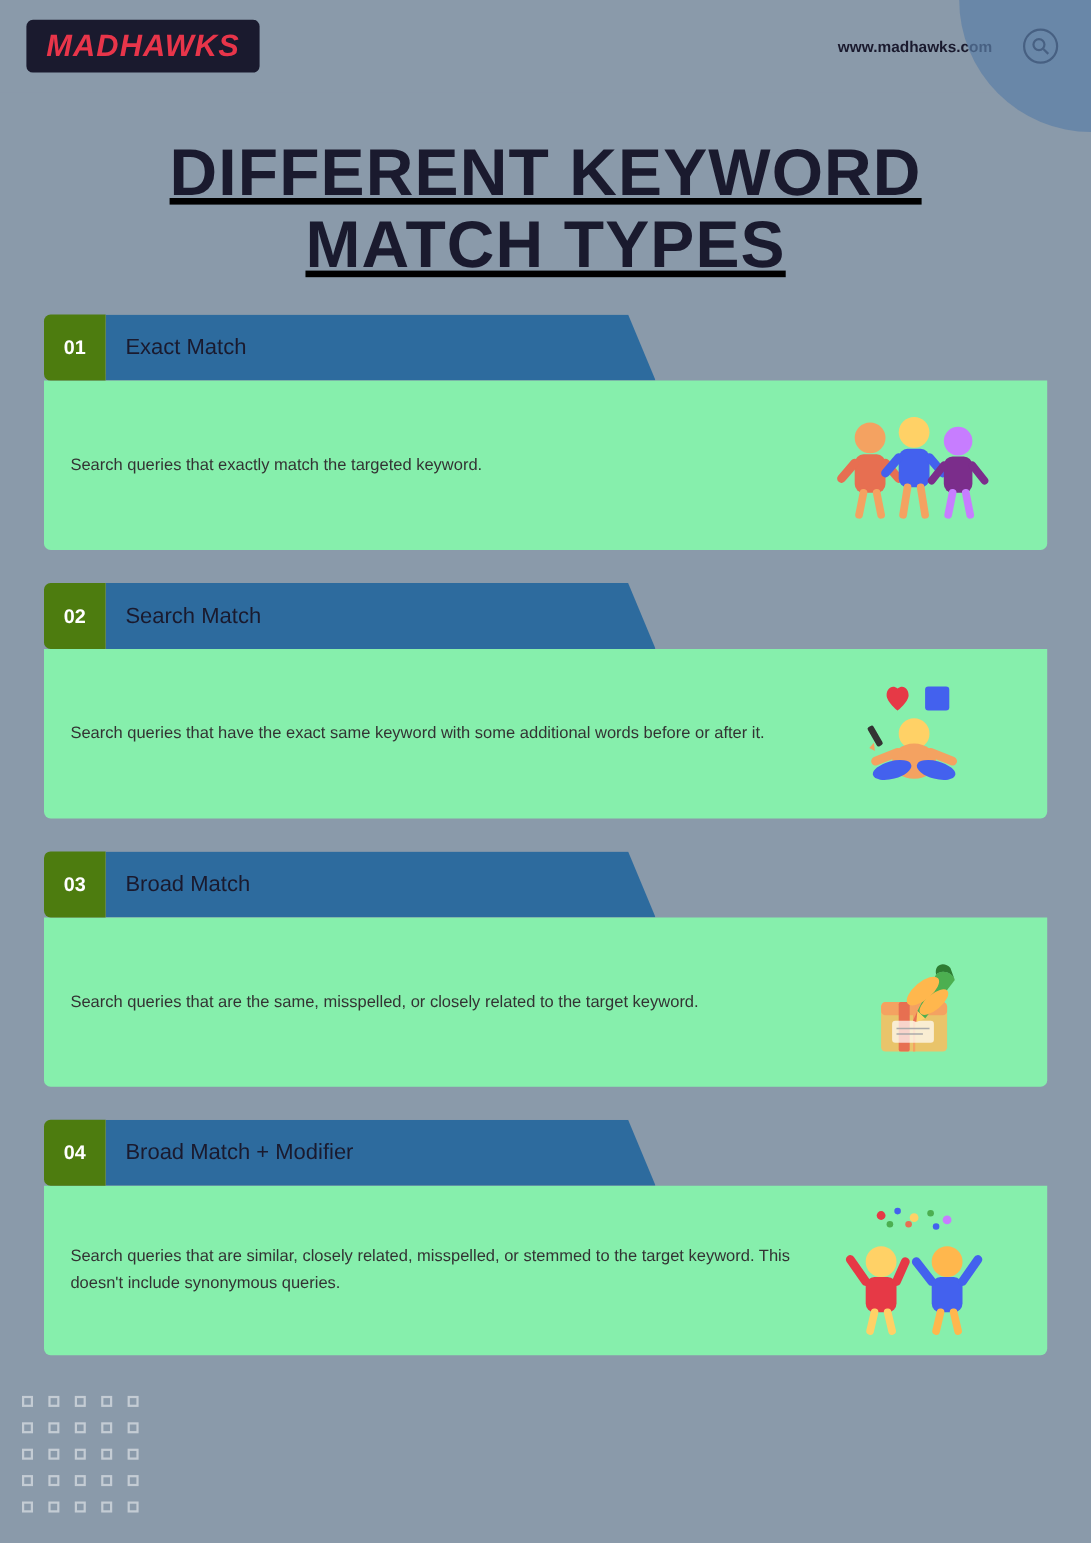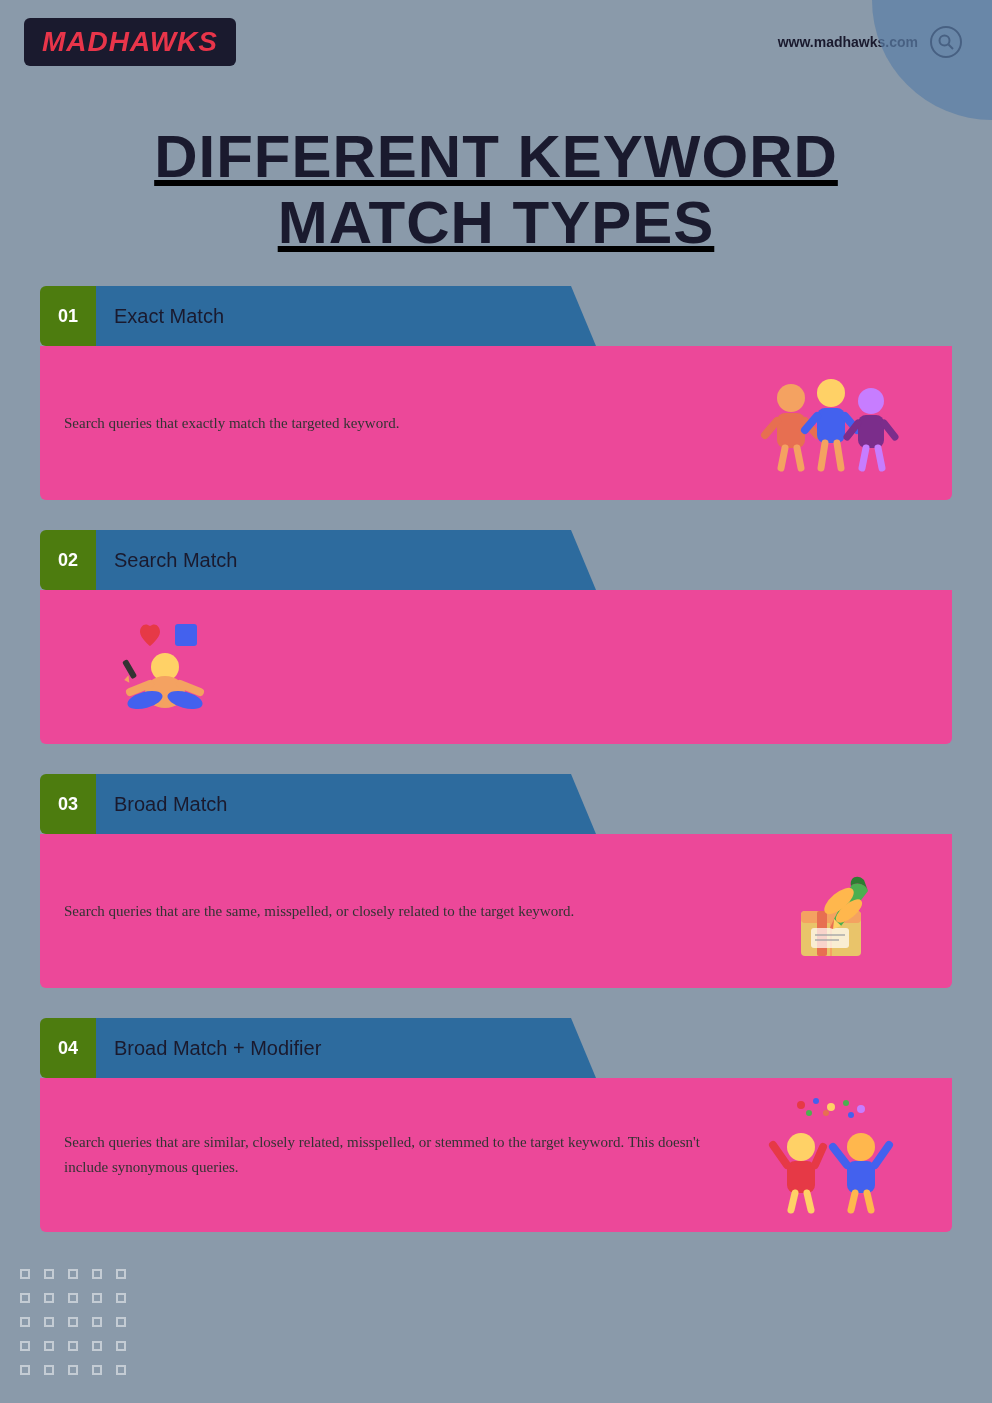--- a/index.html
+++ b/index.html
@@ -36,21 +36,21 @@
       font-style: italic;
     }
 
     .logo-text span {
       color: #e8354a;
     }
 
     .header-right {
       display: flex;
       align-items: center;
-      gap: 12px;
+      gap: 28px;
     }
 
     .website-link {
       color: #1a1a2e;
       font-size: 14px;
       font-weight: 700;
       text-decoration: none;
     }
 
     .search-icon-btn {
@@ -162,23 +162,22 @@
     .match-title-bar-text {
       color: #1a1a2e;
       font-size: 20px;
       font-weight: 400;
     }
 
     .match-body-row {
       display: flex;
       align-items: center;
       padding: 22px 36px 22px 24px;
-      background: #ec4899;
+      background: #86efac;
       border-radius: 0 0 6px 6px;
-      font-family: Liberation Serif, serif;
     }
 
     .match-desc {
       flex: 1;
       font-size: 15px;
       color: #333;
       line-height: 1.65;
     }
 
     .match-img {
@@ -261,20 +260,21 @@
   </div>
 
   <div class="match-item">
     <div class="match-header-row">
       <div class="match-num-box">02</div>
       <div class="match-title-bar">
         <span class="match-title-bar-text">Search Match</span>
       </div>
     </div>
     <div class="match-body-row">
+      <p class="match-desc">Search queries that have the exact same keyword with some additional words before or after it.</p>
       <div class="match-img">
 
         <svg width="150" height="110" viewBox="0 0 150 110">
 
           <path d="M50 20 C50 14 55 10 60 14 C65 10 70 14 70 20 C70 26 60 34 60 34 C60 34 50 26 50 20Z" fill="#e63946"></path>
 
           <rect x="85" y="12" width="22" height="22" fill="#4361ee" rx="3"></rect>
 
           <circle cx="75" cy="55" r="14" fill="#ffd166"></circle>
 

